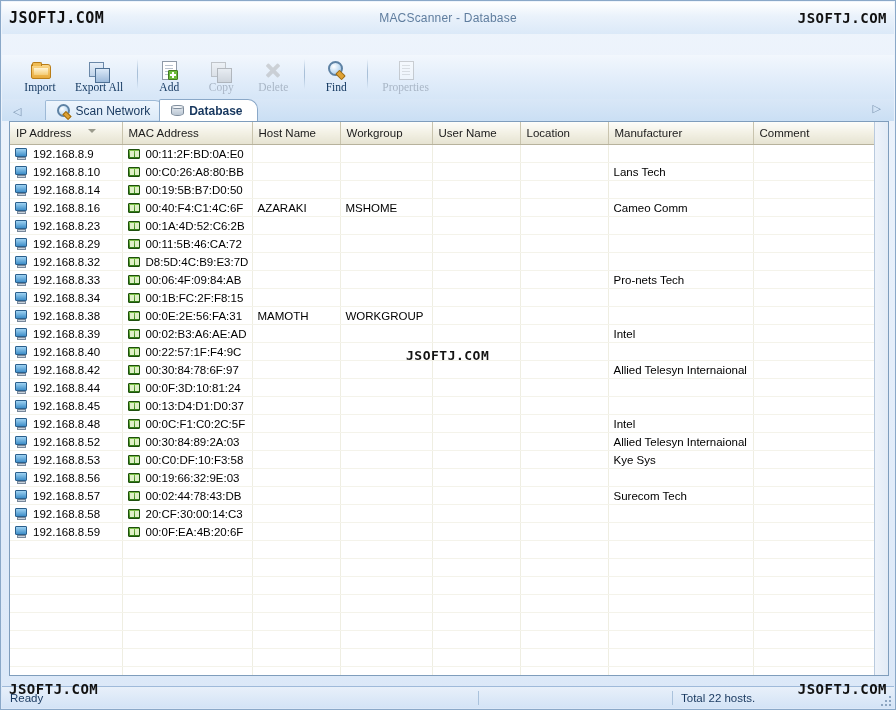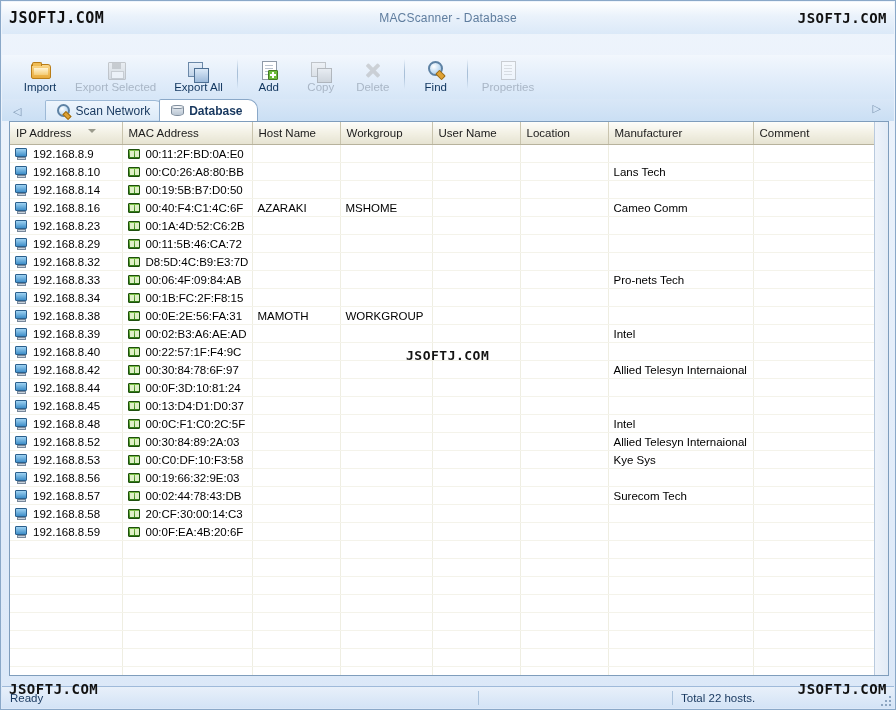--- a/index.html
+++ b/index.html
@@ -220,32 +220,26 @@
 <body>
 
 <div id="app">
 
   <div class="titlebar">
     <div class="title-text">MACScanner - Database</div>
   </div>
 
 
   <div class="toolbar">
-    <div id="toolbar-items" style="display:flex; align-items:flex-start;">
+    <div id="toolbar-items" style="display:flex; align-items:flex-start;font-family:Liberation Serif, serif;">
         <div class="tb-btn">
           <span class="tb-ico">
             <span class="ic-folder"></span>
           </span>
           <span class="tb-lbl">Import</span>
-        </div>
-        <div class="tb-btn disabled">
-          <span class="tb-ico">
-            <span class="ic-floppy"></span>
-          </span>
-          <span class="tb-lbl">Export Selected</span>
         </div>
         <div class="tb-btn">
           <span class="tb-ico">
             <span class="ic-copies"></span>
           </span>
           <span class="tb-lbl">Export All</span>
         </div>
         <div class="tb-sep"></div>
         <div class="tb-btn">
           <span class="tb-ico">

